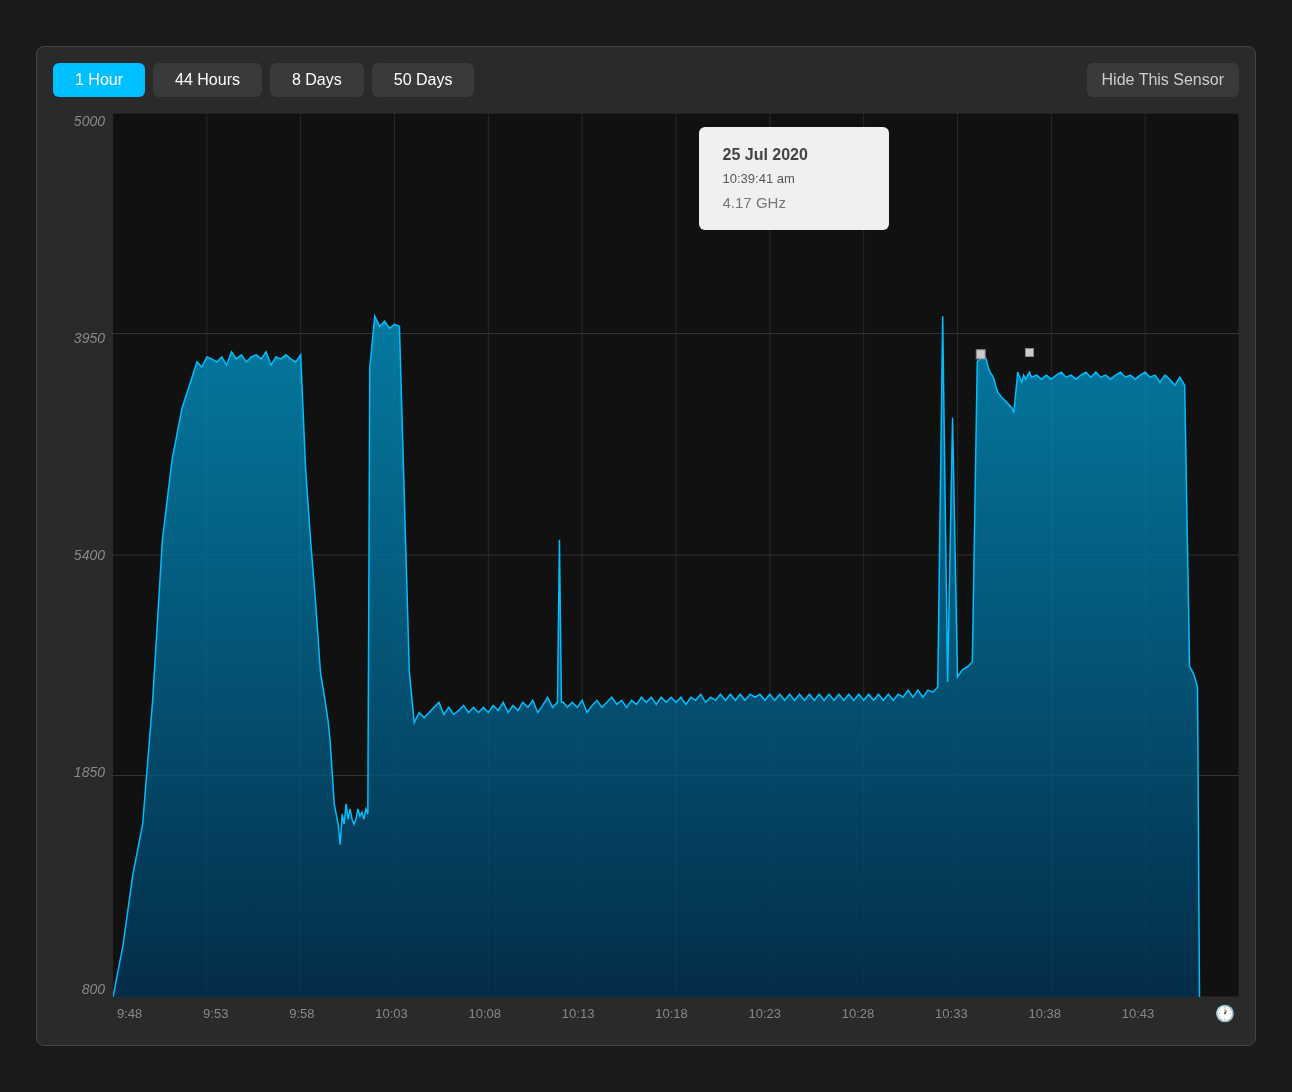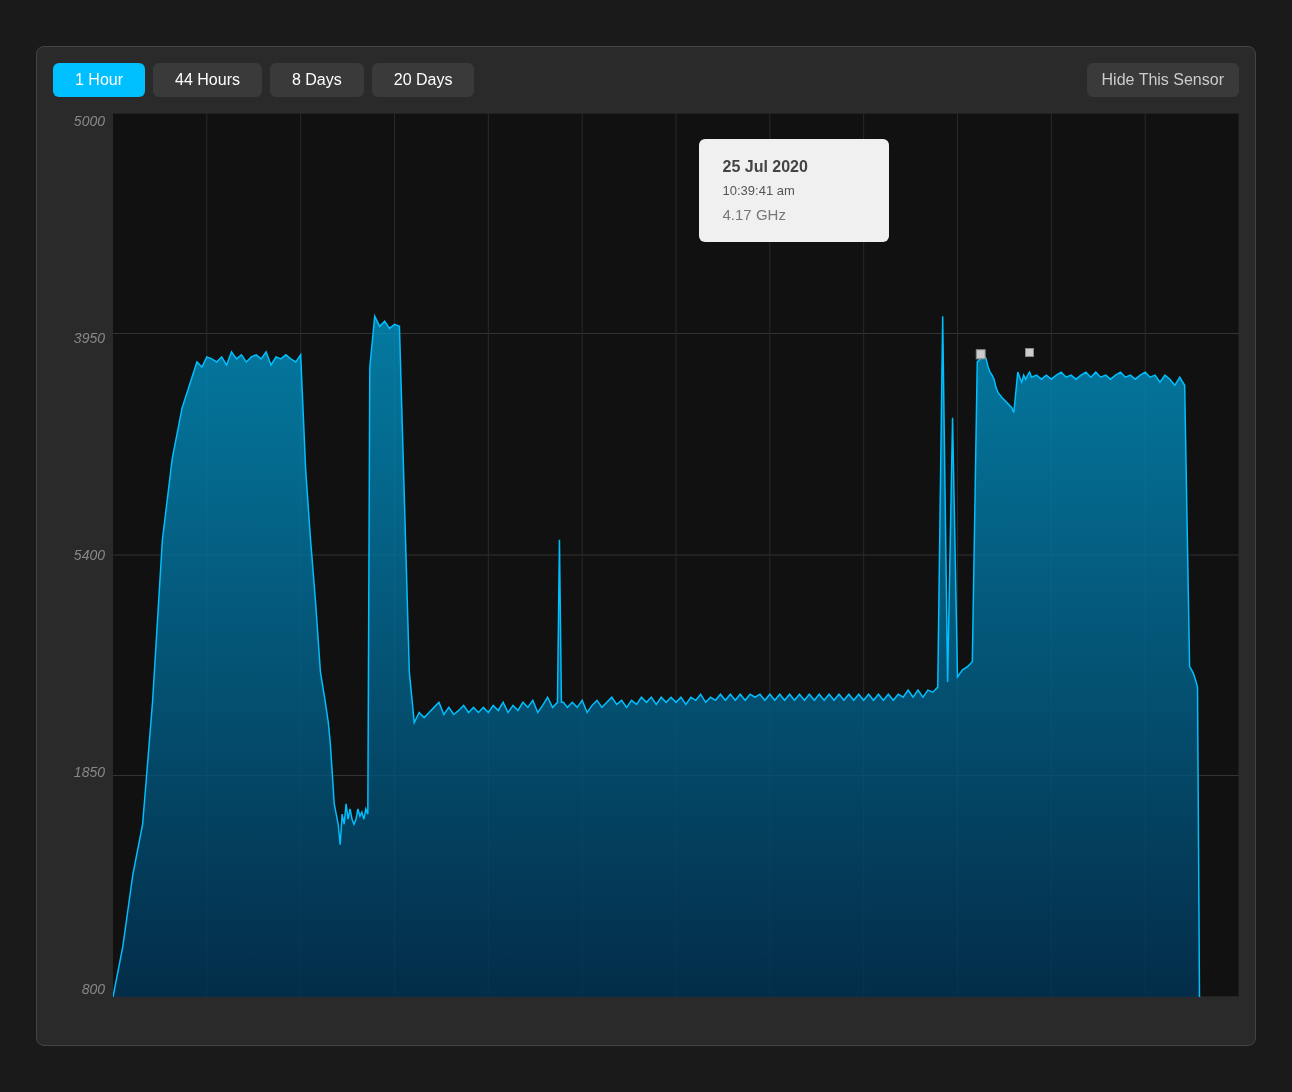--- a/index.html
+++ b/index.html
@@ -92,21 +92,21 @@
     .x-label {
       color: #888;
       font-size: 13px;
     }
     .clock-icon {
       color: #888;
       font-size: 16px;
     }
     .tooltip {
       position: absolute;
-      top: 26px;
+      top: 14px;
       left: 52%;
       background: #f0f0f0;
       border-radius: 6px;
       padding: 14px 24px;
       color: #555;
       font-size: 15px;
       line-height: 1.7;
       pointer-events: none;
       min-width: 190px;
     }
@@ -134,21 +134,21 @@
     }
   </style>
 </head>
 <body>
 
 <div class="chart-container">
   <div class="toolbar">
     <button class="time-btn active">1 Hour</button>
     <button class="time-btn">44 Hours</button>
     <button class="time-btn">8 Days</button>
-    <button class="time-btn">20 Days</button>
+    <button class="time-btn">50 Days</button>
     <button class="hide-sensor-btn">Hide This Sensor</button>
   </div>
   <div class="chart-area">
     <div class="y-axis">
       <span class="y-label">5000</span>
       <span class="y-label">3950</span>
       <span class="y-label">5400</span>
       <span class="y-label">1850</span>
       <span class="y-label">800</span>
     </div>
@@ -263,15 +263,30 @@
           L928,255 L930,260 L935,258 L940,262 L945,258 L950,262
           L955,258 L960,255 L965,260 L970,258 L975,262 L980,258
           L985,255 L990,260 L995,255 L1000,260 L1005,258 L1010,262
           L1015,258 L1020,255 L1025,260 L1030,258 L1035,262 L1040,258
           L1045,255 L1050,260 L1055,258 L1060,265 L1065,258 L1070,262
           L1075,268 L1080,260 L1085,268 L1090,545 L1092,548 L1094,552 L1096,558 L1098,565 L1100,870
         " fill="none" stroke="#00bfff" stroke-width="1.5"></path>
 
         <rect x="874" y="233" width="9" height="9" fill="#ccc" stroke="#888" stroke-width="1"></rect>
       </svg>
+      <div class="x-axis">
+        <span class="x-label">9:48</span>
+        <span class="x-label">9:53</span>
+        <span class="x-label">9:58</span>
+        <span class="x-label">10:03</span>
+        <span class="x-label">10:08</span>
+        <span class="x-label">10:13</span>
+        <span class="x-label">10:18</span>
+        <span class="x-label">10:23</span>
+        <span class="x-label">10:28</span>
+        <span class="x-label">10:33</span>
+        <span class="x-label">10:38</span>
+        <span class="x-label">10:43</span>
+        <span class="clock-icon">🕐</span>
+      </div>
     </div>
   </div>
 </div>
 
 </body></html>

